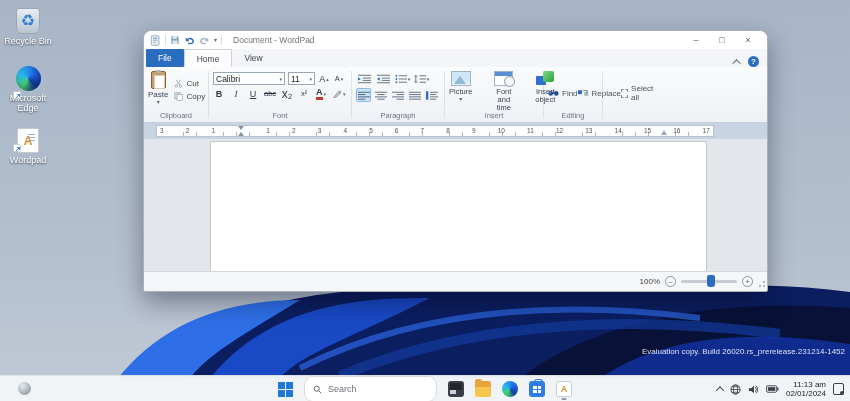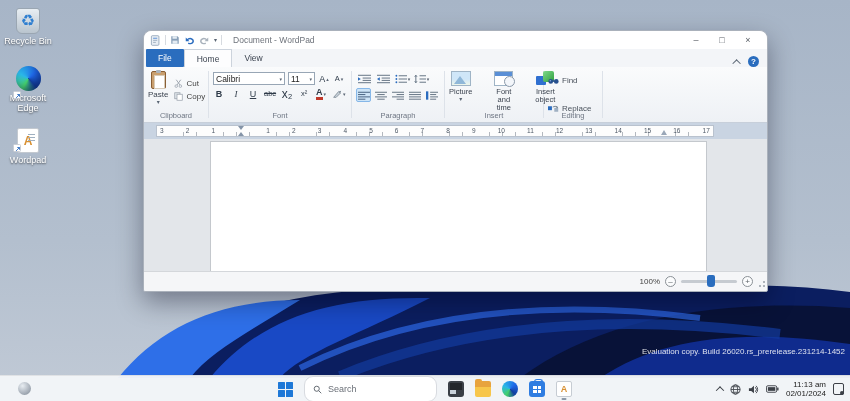--- a/index.html
+++ b/index.html
@@ -75,21 +75,21 @@
   .picicon{width:20px;height:15px;background:linear-gradient(180deg,#cfe6f8 55%,#eef6ea);border:1px solid #9fb4c6;position:relative;}
   .picicon::before{content:"";position:absolute;left:2px;bottom:1px;border-left:6px solid transparent;border-right:6px solid transparent;border-bottom:8px solid #8fb7d8;}
   .dticon{width:19px;height:15px;background:#fff;border:1px solid #9fb4c6;position:relative;}
   .dticon::before{content:"";position:absolute;left:0;top:0;right:0;height:4px;background:#5a8fd6;}
   .dticon::after{content:"";position:absolute;right:-3px;bottom:-2px;width:9px;height:9px;border-radius:50%;background:#f3f6fa;border:1px solid #8a98a8;}
   .objicon{width:18px;height:15px;position:relative;}
   .objicon::before{content:"";position:absolute;left:0;bottom:1px;width:10px;height:9px;background:#2f6fd0;border-radius:1px;}
   .objicon::after{content:"";position:absolute;right:0;top:0;width:11px;height:11px;background:linear-gradient(135deg,#7fd98a,#2e9f3e);border-radius:2px;}
 
   
-  .ed-wrap{display:flex;flex-direction:column;gap:19px;margin-top:6px;}
+  .ed-wrap{display:flex;gap:0;margin-top:14px;}
   .edrow{display:flex;align-items:center;gap:3px;font-size:8px;color:#4a525c;}
   .selall{width:9px;height:9px;border:1px dashed #7c8aa0;}
 
   
   .rulerbar{position:absolute;left:0;top:92px;right:0;height:16px;background:#c9d4e2;}
   .ruler-strip{position:absolute;left:12px;top:2px;width:558px;height:12px;background:#fdfdfd;border:1px solid #b9c2ce;
     background-image:repeating-linear-gradient(90deg,transparent 0 12.6px,rgba(90,100,115,.45) 12.6px 13.3px);
     background-size:100% 4px;background-position:0 bottom;background-repeat:no-repeat;background-color:#fdfdfd;}
   .ruler-nums{display:flex;justify-content:space-between;align-items:center;height:100%;padding:0 3px;}
   .rnum{font-size:6.5px;color:#4d5866;line-height:1;}

